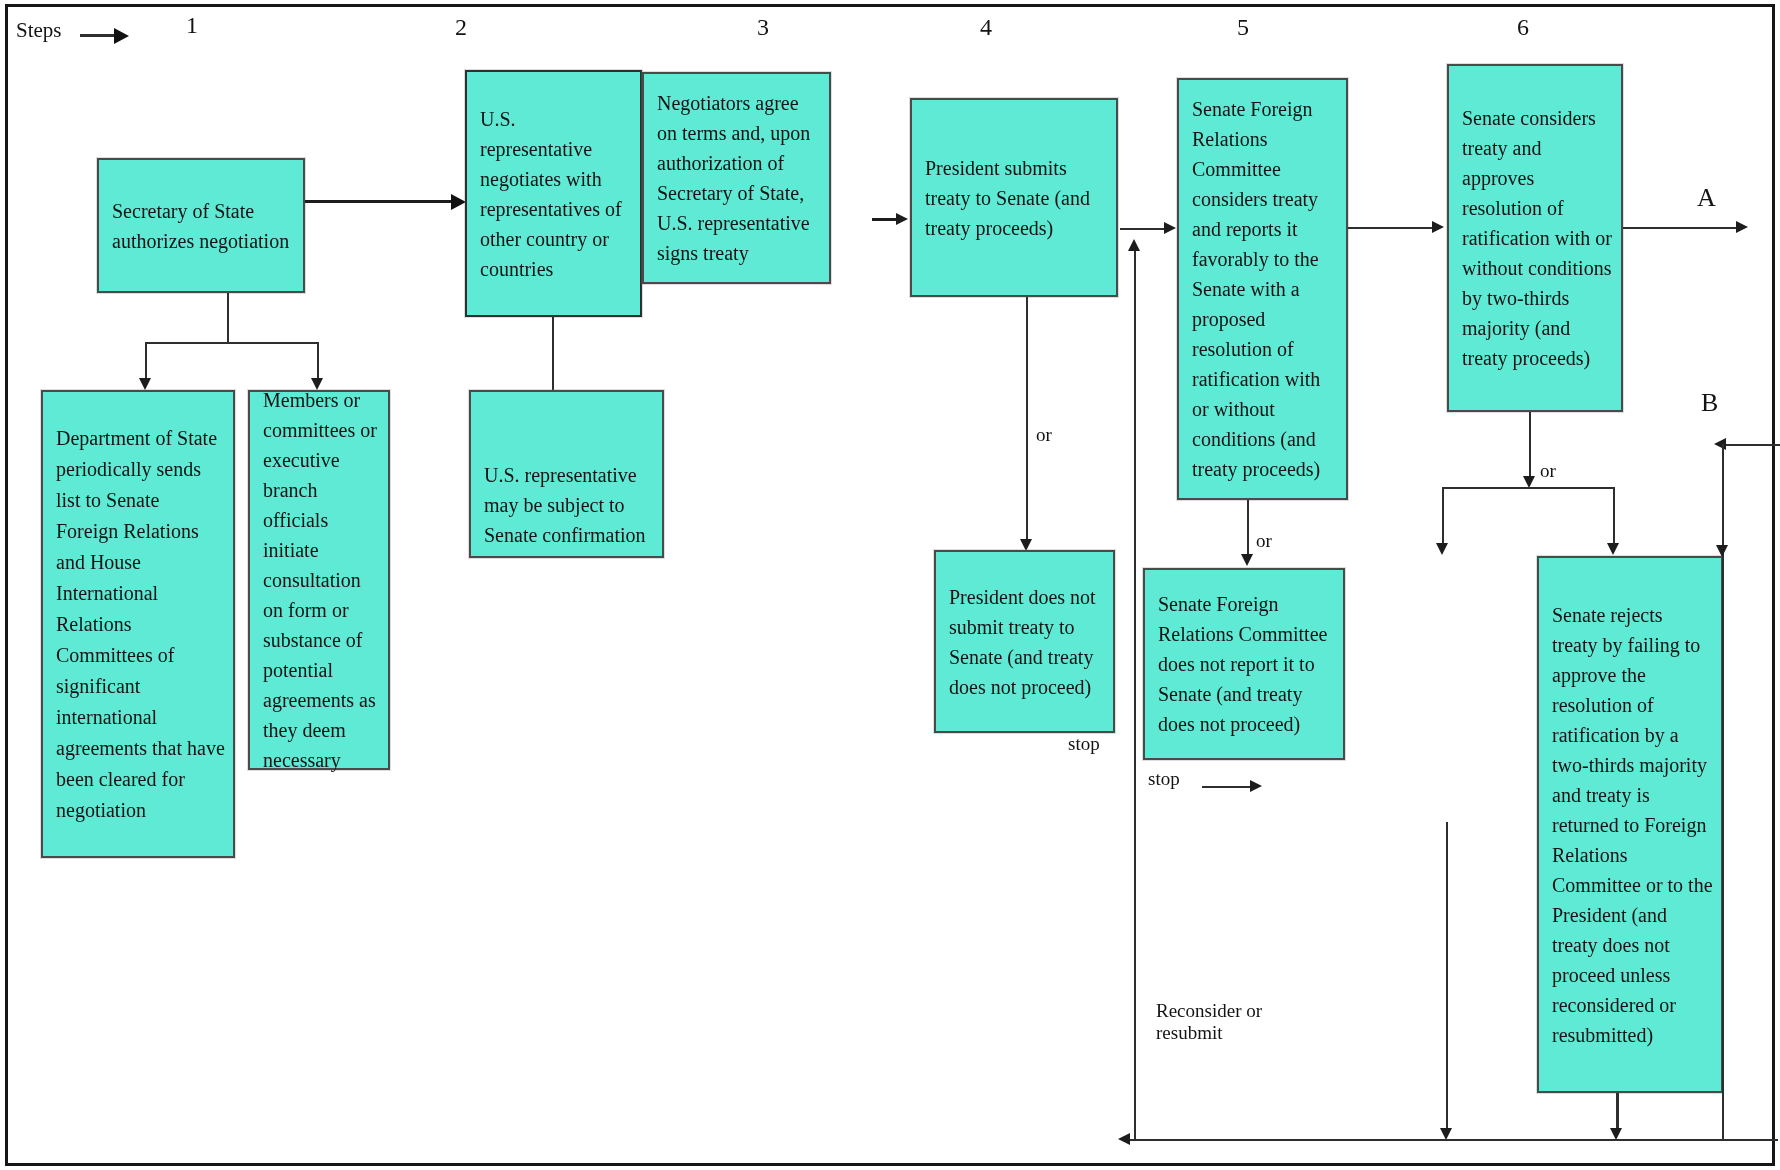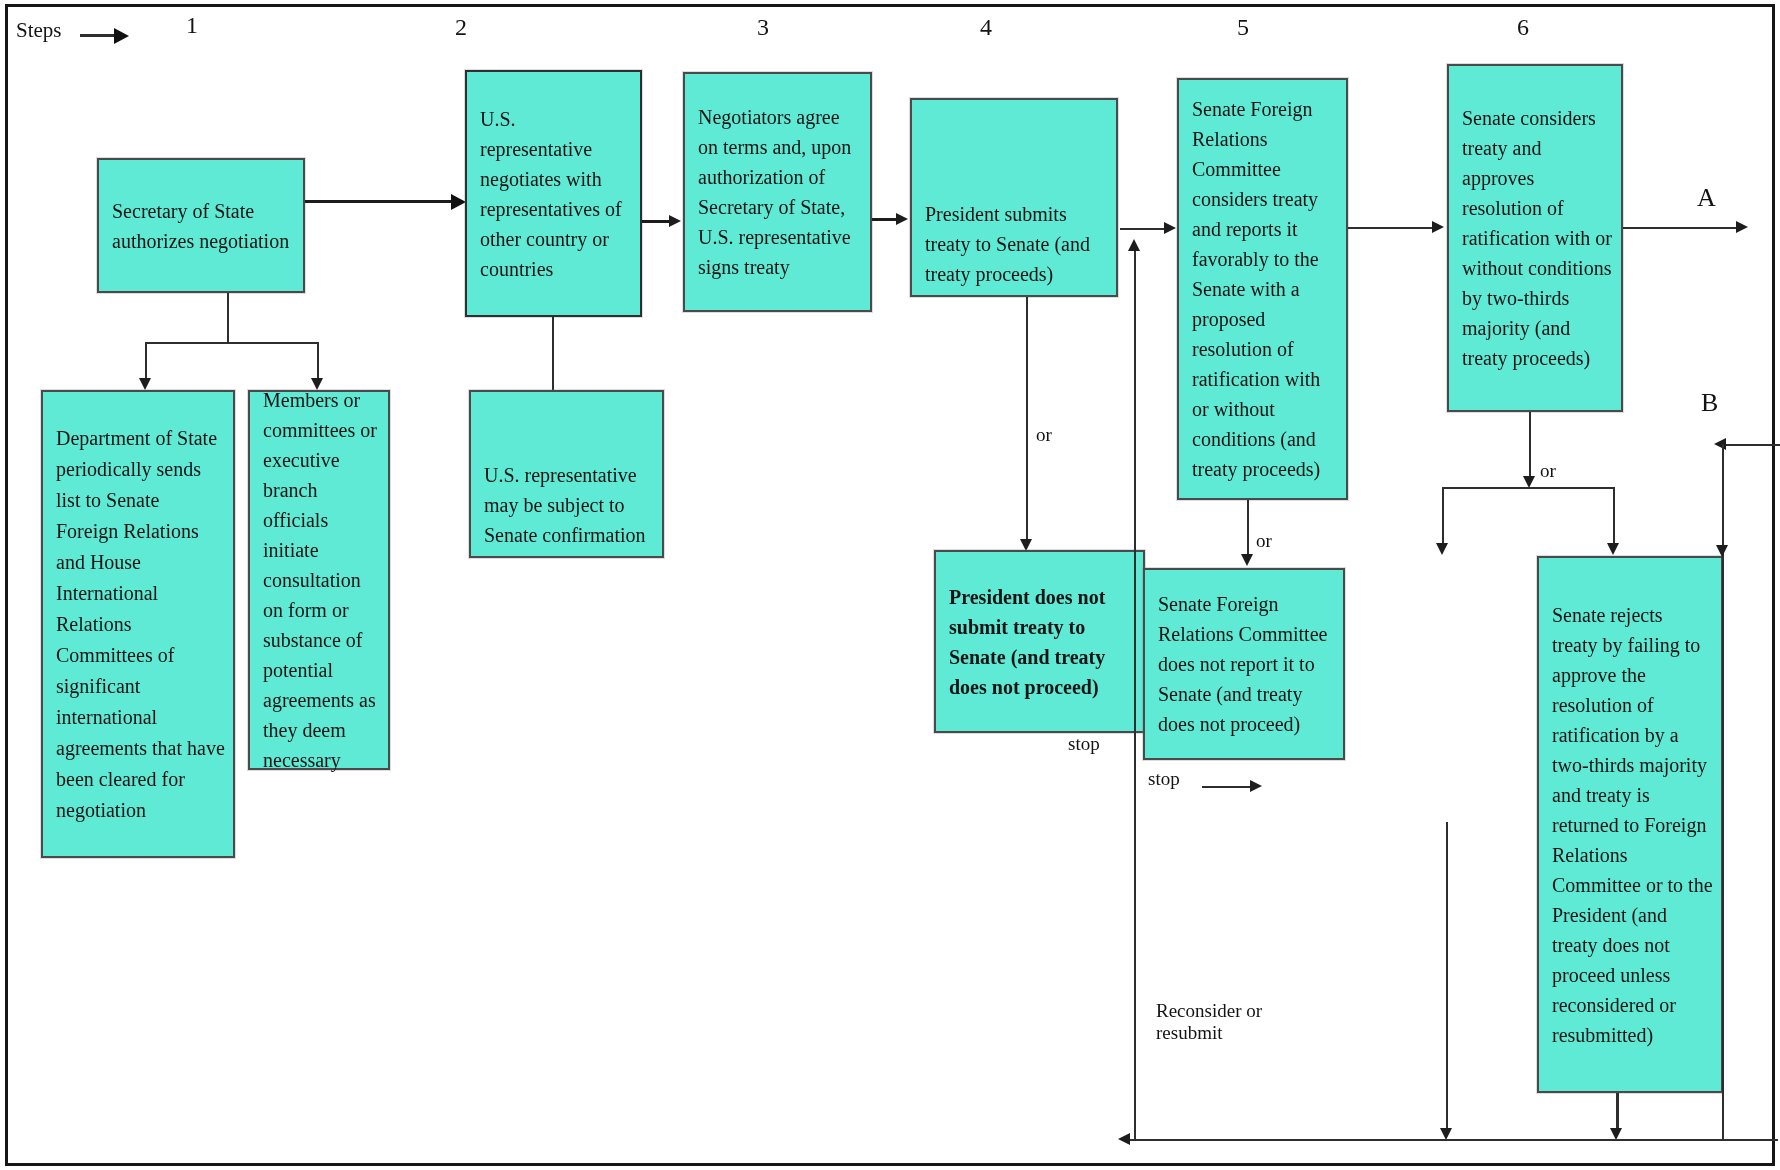--- a/index.html
+++ b/index.html
@@ -30,23 +30,23 @@
   [data-name="step-number-4"]{left:980px;top:14px;}
   [data-name="step-number-5"]{left:1237px;top:14px;}
   [data-name="step-number-6"]{left:1517px;top:14px;}
 
   
   [data-name="box-secretary-authorizes"]{left:97px;top:158px;width:208px;height:135px;}
   [data-name="box-department-list"]{left:41px;top:390px;width:194px;height:468px;line-height:1.55;}
   [data-name="box-members-consult"]{left:248px;top:390px;width:142px;height:380px;line-height:1.5;}
   [data-name="box-usrep-negotiates"]{left:465px;top:70px;width:177px;height:247px;border-color:#2f2f2f;}
   [data-name="box-usrep-confirmation"]{left:469px;top:390px;width:195px;height:168px;align-items:flex-end;padding-top:28px;}
-  [data-name="box-negotiators-sign"]{left:683px;top:72px;width:189px;height:240px;}
-  [data-name="box-president-submits"]{left:910px;top:98px;width:208px;height:199px;align-items:flex-end;}
-  [data-name="box-president-not-submit"]{left:934px;top:550px;width:211px;height:183px;font-weight:bold;}
+  [data-name="box-negotiators-sign"]{left:642px;top:72px;width:189px;height:212px;}
+  [data-name="box-president-submits"]{left:910px;top:98px;width:208px;height:199px;}
+  [data-name="box-president-not-submit"]{left:934px;top:550px;width:181px;height:183px;}
   [data-name="box-sfrc-reports"]{left:1177px;top:78px;width:171px;height:422px;}
   [data-name="box-sfrc-not-report"]{left:1143px;top:568px;width:202px;height:192px;}
   [data-name="box-senate-approves"]{left:1447px;top:64px;width:176px;height:348px;}
   [data-name="box-senate-not-consider"]{left:1349px;top:555px;width:175px;height:267px;}
   [data-name="box-senate-rejects"]{left:1537px;top:556px;width:186px;height:537px;}
 
   
   [data-name="line-secretary-to-usrep"]{left:305px;top:200px;width:148px;height:3px;background:#1c1c1c;}
   [data-name="arrow-secretary-to-usrep"]{left:451px;top:194px;}
   [data-name="line-secretary-down"]{left:227px;top:293px;width:2px;height:50px;}

